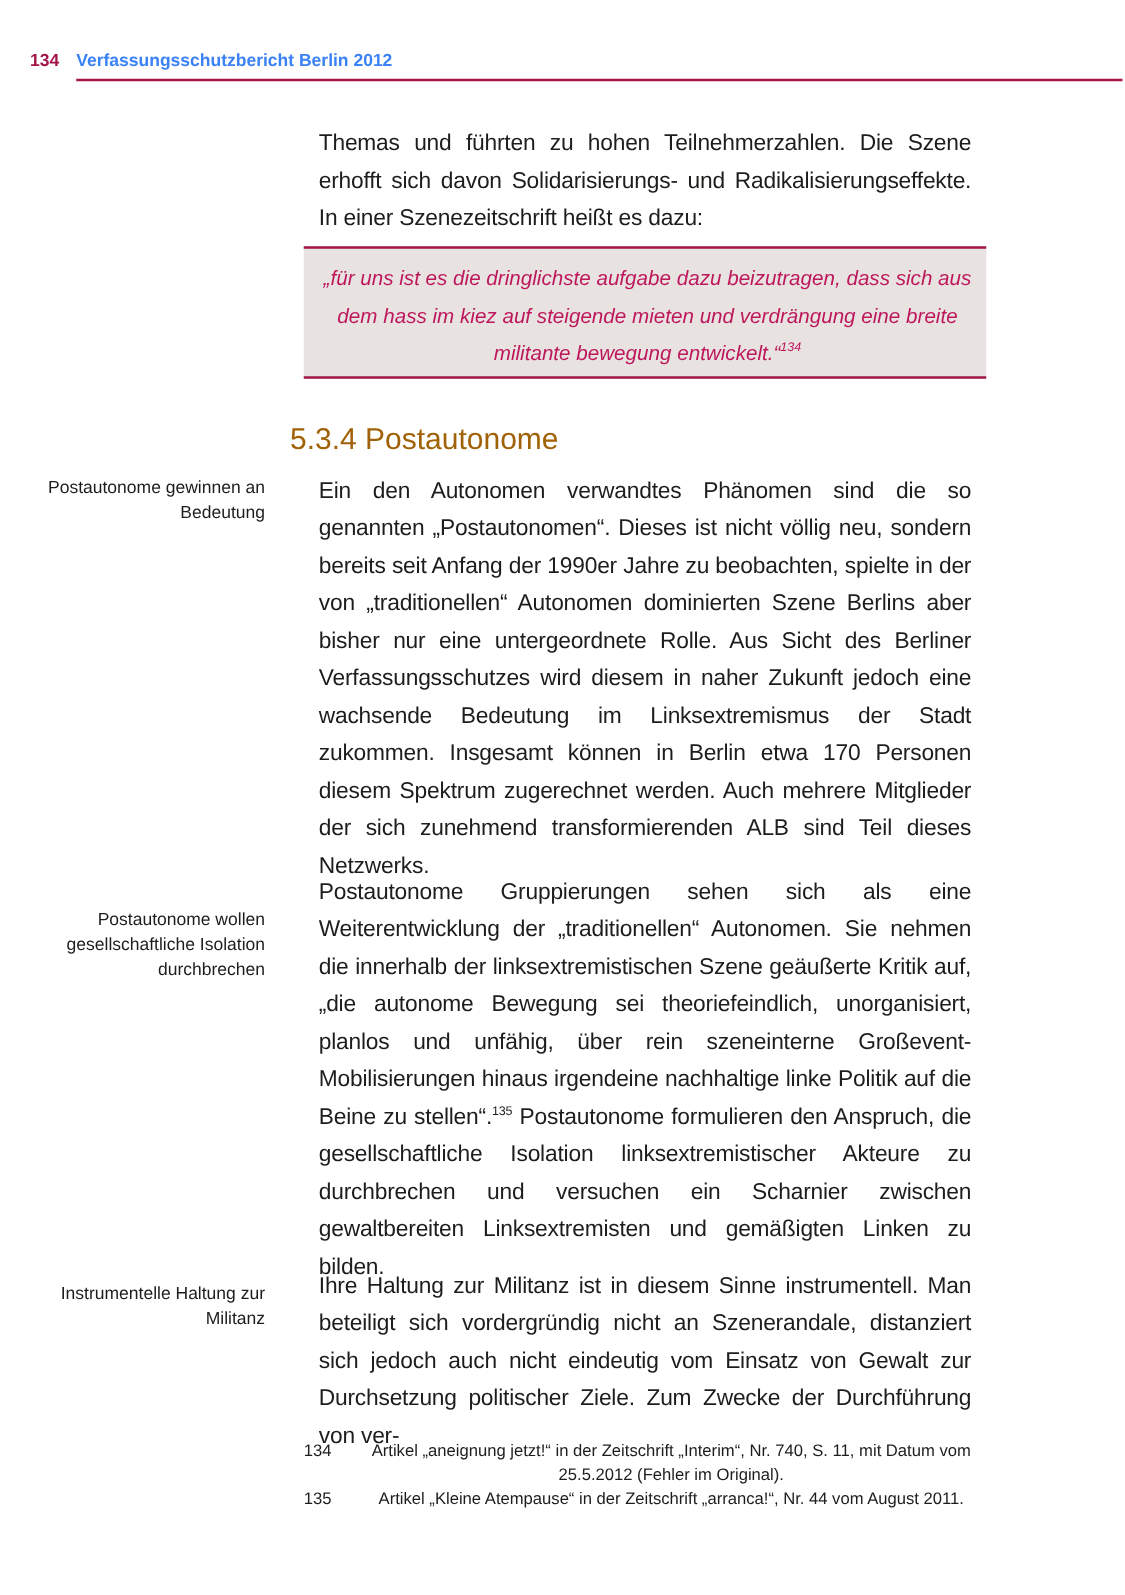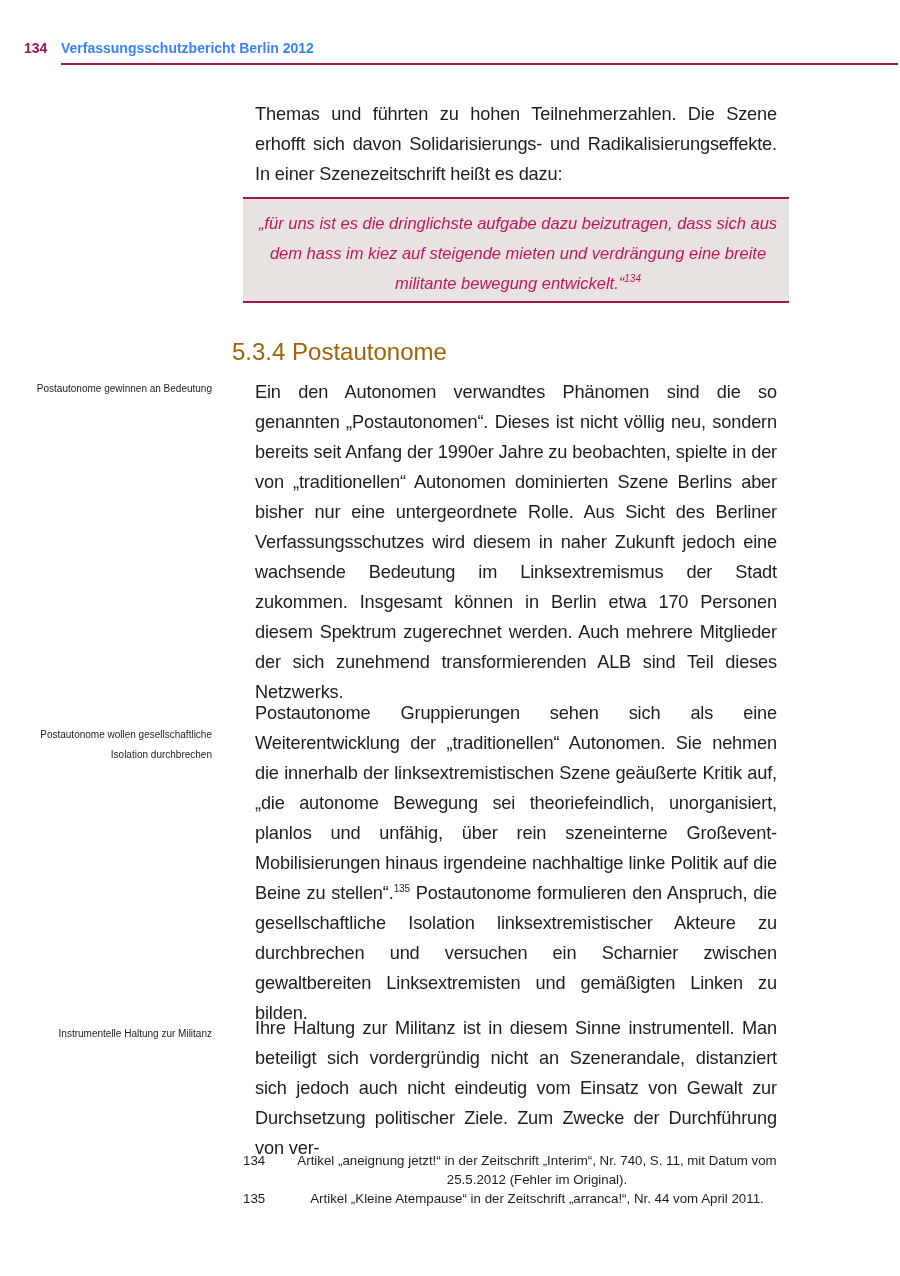--- a/index.html
+++ b/index.html
@@ -35,21 +35,21 @@
     margin: 0; position: absolute; left: 15px; top: 9px; width: 520px;
     font-style: italic; font-size: 16.5px; line-height: 30px; color: #be185d; text-align: center;
   }
   sup { font-size: 10px; line-height: 0; vertical-align: 7px; }
   .section-heading {
     position: absolute; left: 232px; top: 338px; font-size: 24px; font-weight: normal; margin: 0;
     color: #a16207;
   }
   .margin-note {
     position: absolute; right: 688px; width: 190px; text-align: right;
-    font-size: 10px; line-height: 20px; color: #1d1d1b;
+    font-size: 14px; line-height: 20px; color: #1d1d1b;
   }
   .footnotes {
     position: absolute; left: 243px; top: 1151px; width: 560px;
     font-size: 13.3px; line-height: 19px;
   }
   .footnote { display: flex; }
   .footnote .num { width: 28px; flex: 0 0 28px; }
   .footnote .txt { flex: 1; text-align: center; }
 </style>
 </head>
@@ -87,15 +87,15 @@
   <p>Ihre Haltung zur Militanz ist in diesem Sinne instrumentell. Man beteiligt sich vordergründig nicht an Szenerandale, distanziert sich jedoch auch nicht eindeutig vom Einsatz von Gewalt zur Durchsetzung politischer Ziele. Zum Zwecke der Durchführung von ver-</p>
 </div>
 
 <div class="footnotes">
   <div class="footnote">
     <span class="num">134</span>
     <span class="txt">Artikel „aneignung jetzt!“ in der Zeitschrift „Interim“, Nr. 740, S. 11, mit Datum vom 25.5.2012 (Fehler im Original).</span>
   </div>
   <div class="footnote">
     <span class="num">135</span>
-    <span class="txt">Artikel „Kleine Atempause“ in der Zeitschrift „arranca!“, Nr. 44 vom April 2011.</span>
+    <span class="txt">Artikel „Kleine Atempause“ in der Zeitschrift „arranca!“, Nr. 44 vom August 2011.</span>
   </div>
 </div>
 
 </body></html>

